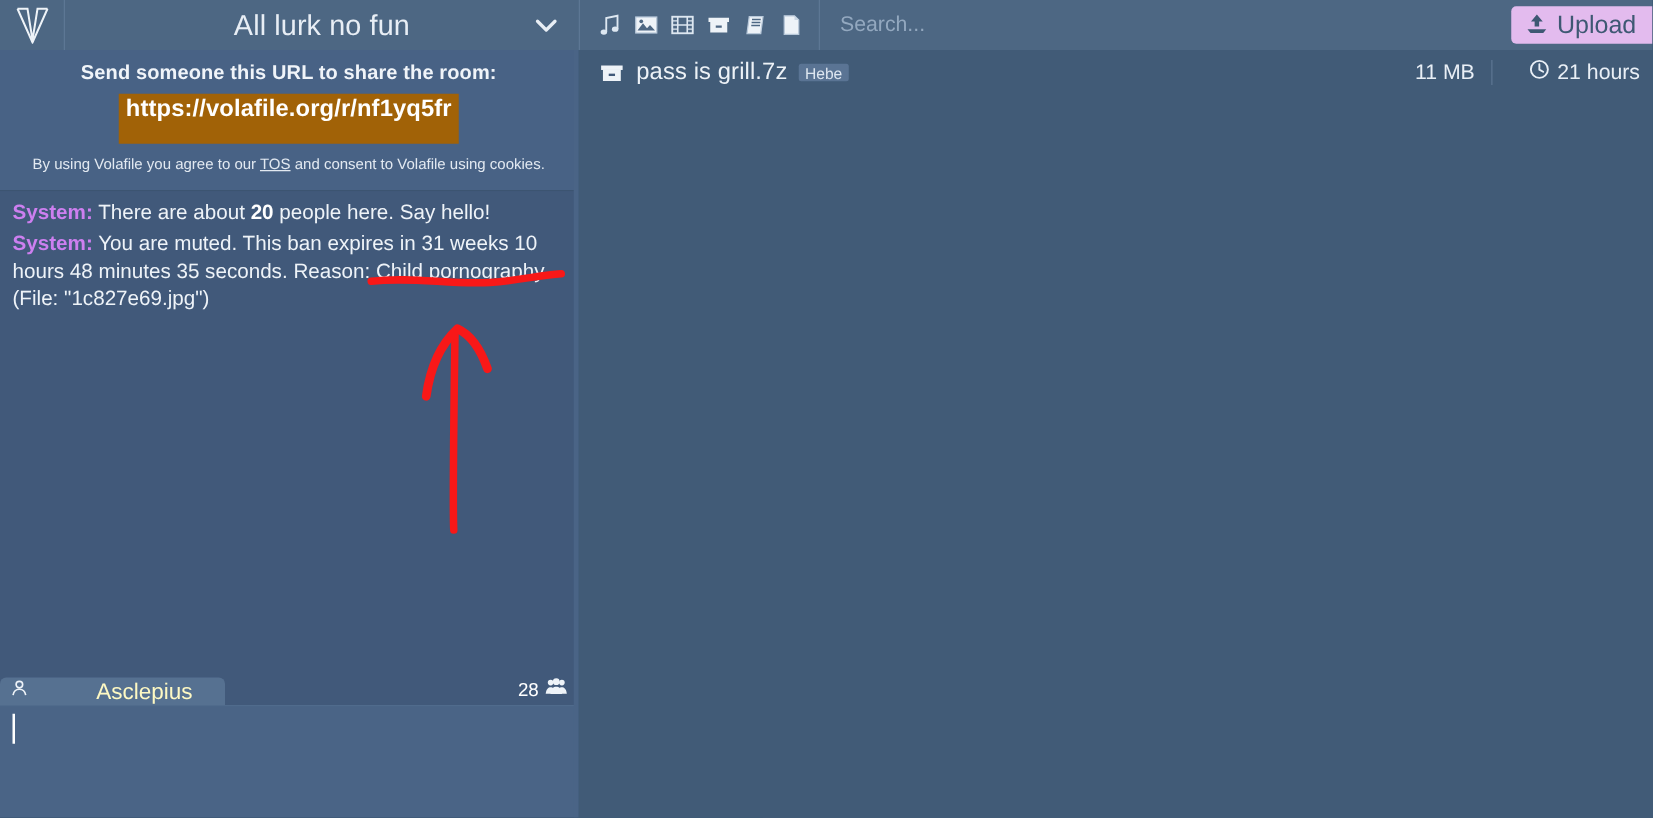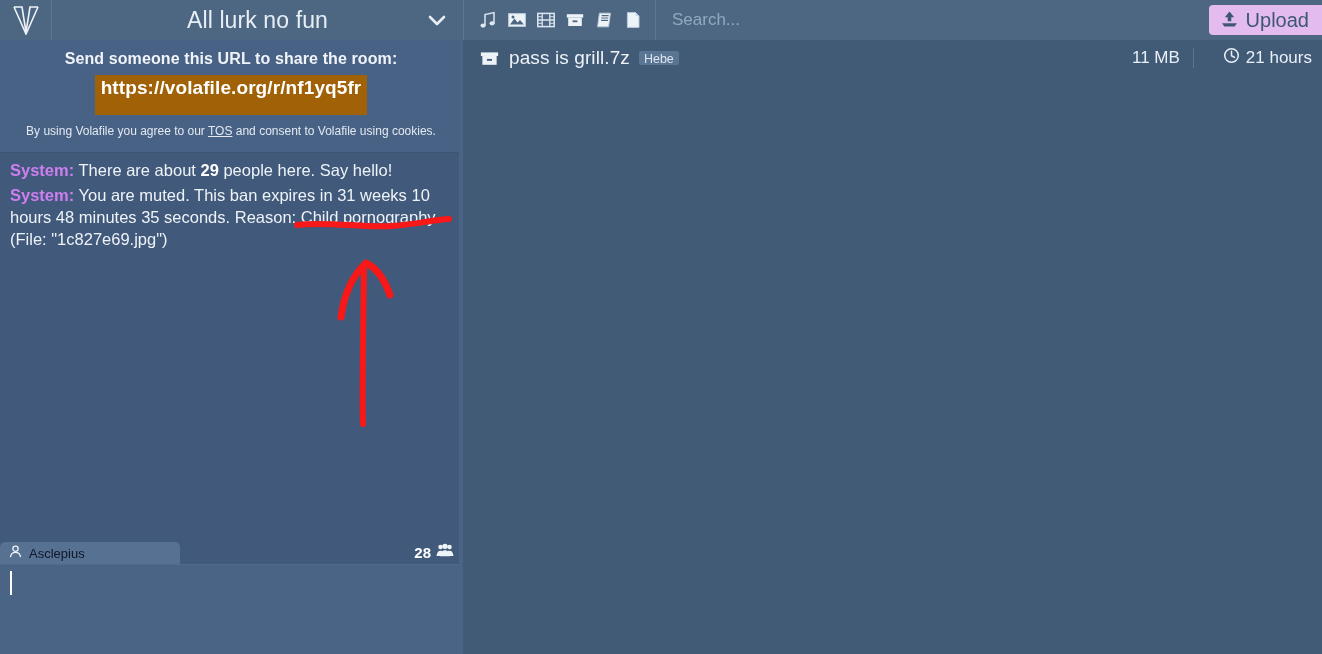--- a/index.html
+++ b/index.html
@@ -130,26 +130,26 @@
   }
   .user-tab {
     background: #56719191;
     background: #567191;
     border-radius: 5px 5px 0 0;
     height: 22px;
     padding: 0 10px 0 8px;
     display: flex; align-items: center; gap: 6px;
     min-width: 180px;
   }
-  .user-tab-name { font-size: 13px; color: #0f172a; }
+  .user-tab-name { font-size: 18px; color: #fef9c3; margin-left: 48px; }
   .usercount {
     position: absolute; right: 8px; bottom: 2px;
     display: flex; align-items: center; gap: 5px;
   }
-  .usercount-num { font-size: 15px; font-weight: bold; color: #ffffff; }
+  .usercount-num { font-size: 15px; font-weight: normal; color: #ffffff; }
 
   .msg-input-area {
     background: #4a6486;
     height: 90px;
     padding: 6px 8px 0 10px;
     position: relative;
     border-top: 1px solid #56719180;
   }
   .msg-input-text {
     font-size: 20px; color: #ffffff; line-height: 26px;
@@ -309,21 +309,21 @@
       <div class="share-tos">
         <span>By using Volafile you agree to our </span><a href="#">TOS</a><span> and consent to Volafile using cookies.</span>
       </div>
     </div>
 
     <div class="messages">
 
       <div class="msg">
         <span class="nick-system">System:</span>
         <span>
-          There are about <b>29</b> people here. Say hello!
+          There are about <b>20</b> people here. Say hello!
         </span>
       </div>
 
       <div class="msg">
         <span class="nick-system">System:</span>
         <span>You are muted. This ban expires in 31 weeks 10 hours 48 minutes 35 seconds. Reason: Child pornography (File: "1c827e69.jpg")</span>
       </div>
 
     </div>
 

